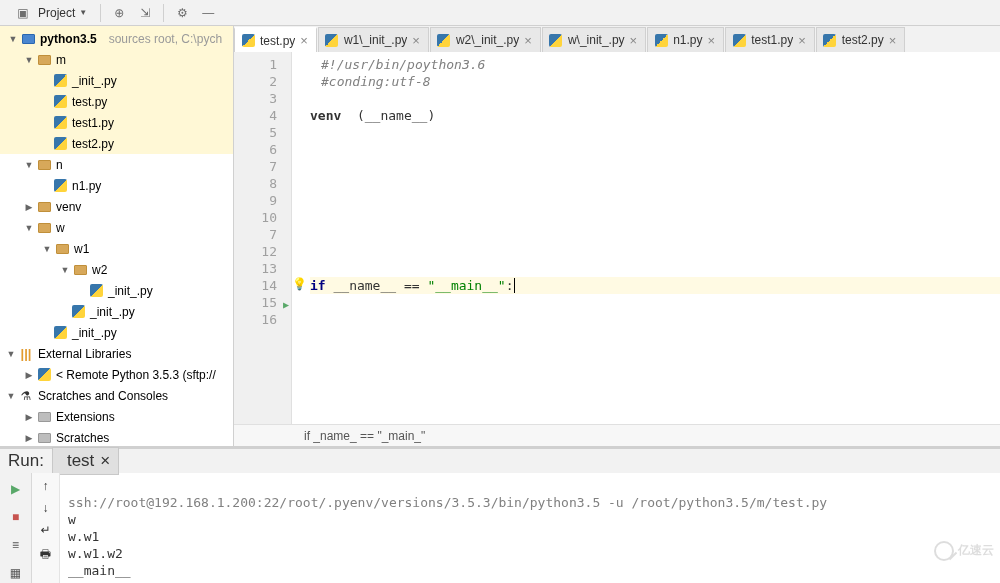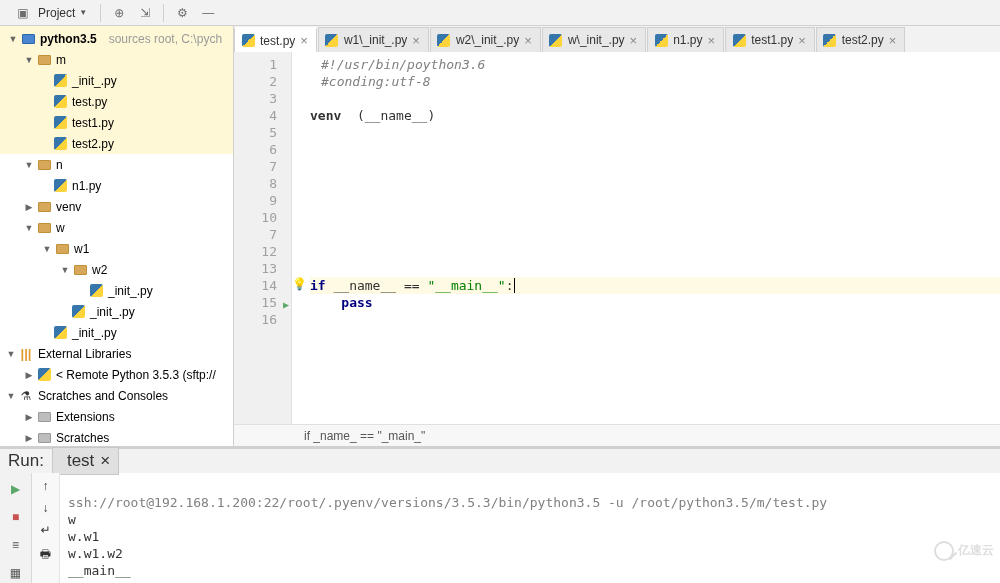--- a/index.html
+++ b/index.html
@@ -306,21 +306,20 @@
         <div class="cl"></div>
           <div class="cl"></div>
           <div class="cl"></div>
           <div class="cl"></div>
           <div class="cl"></div>
           <div class="cl"></div>
           <div class="cl"></div>
           <div class="cl"></div>
           <div class="cl"></div>
         <div class="cl hl-line"><span class="kw">if</span><span> __name__ == </span><span class="str">"__main__"</span><span>:</span><span class="caret"></span></div>
-        <div class="cl">    <span class="kw">pass</span></div>
       </div>
       <div class="bulb">💡</div>
     </div>
 
     <div class="crumb">
         <span>if _name_ == "_main_"</span>
       </div>
   </div>
 </div>
 

